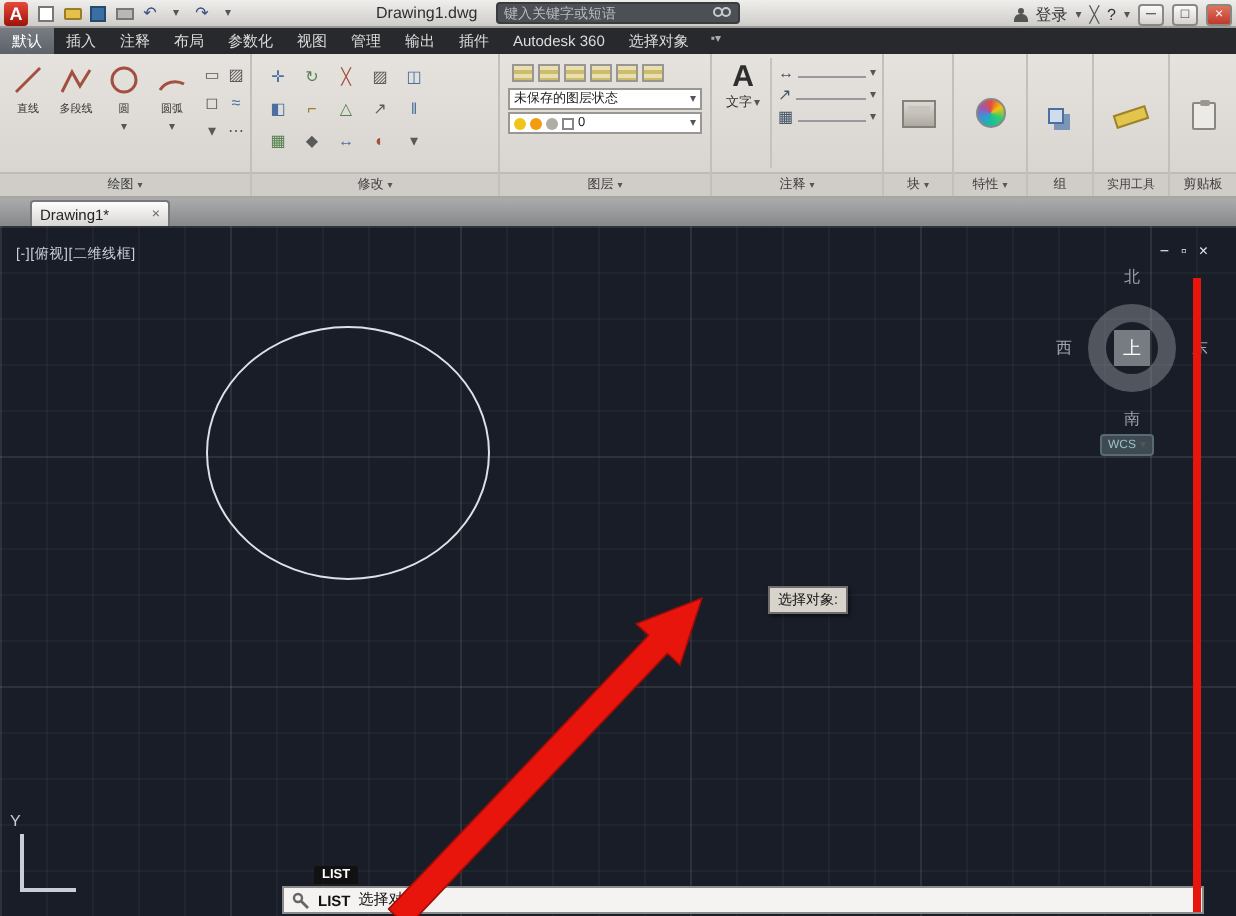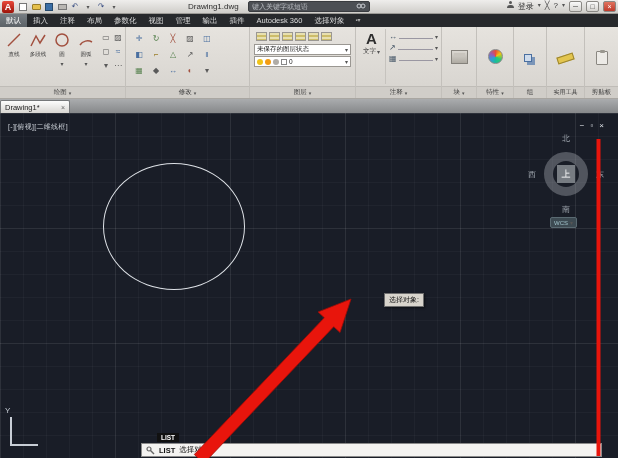--- a/index.html
+++ b/index.html
@@ -13,21 +13,21 @@
   .qi{width:10px;height:10px;display:flex;align-items:center;justify-content:center}
   .qi .sq{width:8px;height:8px;border:1px solid #777;background:#fff}
   .qi .fold{width:9px;height:6px;background:#e5c04c;border:1px solid #9a7d28;border-radius:1px}
   .qi .disk{width:8px;height:8px;background:#3a6ea5;border:1px solid #27496b}
   .qi .prn{width:9px;height:6px;background:#b9b7b3;border:1px solid #777}
   .arr{color:#3a4f83;font-size:8px;line-height:1}
   .chev{color:#555;font-size:6px}
   .doc-title{position:absolute;left:188px;top:2px;color:#2e2e2e}
   .search{position:absolute;left:248px;top:1px;width:122px;height:11px;background:#4c4f54;border:1px solid #393b3f;border-radius:2px;display:flex;align-items:center;justify-content:space-between;padding:0 3px}
   .search .ph{color:#b9bcc1;font-size:7px}
-  .tb-right{position:absolute;right:2px;top:1px;display:flex;align-items:flex-start;gap:4px;height:12px}
+  .tb-right{position:absolute;right:2px;top:1px;display:flex;align-items:center;gap:4px;height:12px}
   .person{width:7px;height:7px;position:relative}
   .person::before{content:"";position:absolute;left:2px;top:0;width:3px;height:3px;border-radius:50%;background:#555}
   .person::after{content:"";position:absolute;left:0;top:3.5px;width:7px;height:3.5px;border-radius:3px 3px 0 0;background:#555}
   .xicon{color:#555;font-size:8px;font-weight:bold}
   .winbtn{width:13px;height:11px;border:1px solid #8a8884;background:linear-gradient(#fafafa,#d5d3cf);display:flex;align-items:center;justify-content:center;font-size:7px;color:#333;border-radius:2px}
   .winbtn.close{background:linear-gradient(#e0745f,#c0392b);color:#fff}
 
   
   .ribbon-tabs{position:absolute;top:14px;left:0;right:0;height:13px;background:#27292c;display:flex;align-items:stretch;z-index:9}
   .rtab{padding:0 6px;font-size:7.5px;line-height:13px;color:#dcdcdc;white-space:nowrap}
@@ -64,21 +64,21 @@
   .block-icon{width:17px;height:14px;background:linear-gradient(#dcd9d3,#aeaaa2);border:1px solid #84817b;position:relative}
   .block-icon::before{content:"";position:absolute;left:2px;top:2px;right:2px;height:3px;background:#c8c4bd}
   .wheel{width:15px;height:15px;border-radius:50%;border:1px solid #888;background:conic-gradient(#e74c3c,#f1c40f,#2ecc71,#1abc9c,#3498db,#9b59b6,#e74c3c)}
   .group-icon{width:8px;height:8px;border:1px solid #4a6fa0;background:#cfdcec;box-shadow:3px 3px 0 #7a95b8;margin:2px 5px 0 0}
   .ruler{width:17px;height:7px;background:#e3c54e;border:1px solid #9a8430;transform:rotate(-18deg);margin-top:4px}
   .clip-icon{width:12px;height:14px;background:#eceae6;border:1px solid #8a8781;border-radius:1px;position:relative;margin-top:2px}
   .clip-icon::before{content:"";position:absolute;top:-2px;left:3px;width:5px;height:3px;background:#9a978f;border-radius:1px}
 
   
   .filetabs{position:absolute;top:99px;left:0;right:0;height:14px;background:linear-gradient(#aaacae,#86888a);display:flex;align-items:flex-end;z-index:7}
-  .ftab{margin-left:0;height:13px;min-width:70px;background:linear-gradient(#fdfdfd,#d8d6d2);border:1px solid #76787a;border-bottom:none;border-radius:2px 2px 0 0;display:flex;align-items:center;justify-content:space-between;padding:0 4px;font-size:7.5px;color:#222}
+  .ftab{margin-left:15px;height:13px;min-width:70px;background:linear-gradient(#fdfdfd,#d8d6d2);border:1px solid #76787a;border-bottom:none;border-radius:2px 2px 0 0;display:flex;align-items:center;justify-content:space-between;padding:0 4px;font-size:7.5px;color:#222}
   .ftab .x{color:#666;font-size:7px;margin-left:4px}
 
   
   .canvas{position:absolute;top:113px;left:0;right:0;bottom:0;background-color:#191d27;background-image:
     linear-gradient(rgba(255,255,255,.06) 1px,transparent 1px),
     linear-gradient(90deg,rgba(255,255,255,.06) 1px,transparent 1px),
     linear-gradient(rgba(255,255,255,.03) 1px,transparent 1px),
     linear-gradient(90deg,rgba(255,255,255,.03) 1px,transparent 1px);
     background-size:115px 115px,115px 115px,23px 23px,23px 23px;z-index:1}
   .vp-label{position:absolute;left:8px;top:9px;font-size:7px;color:#ccd1d8;letter-spacing:.3px}

